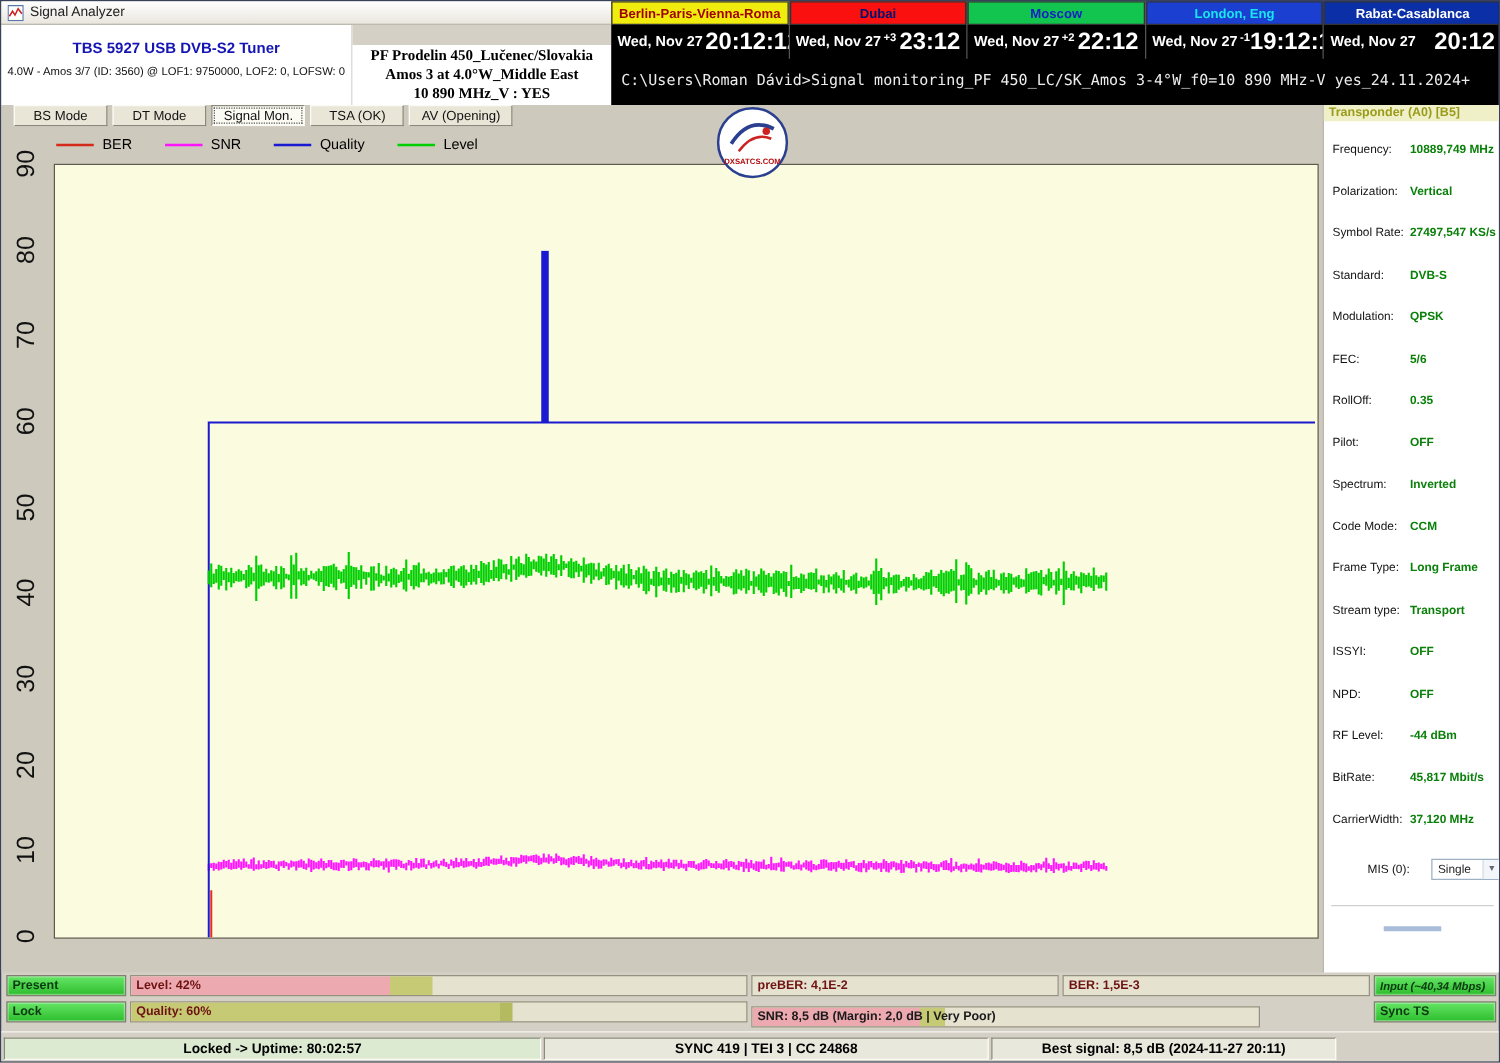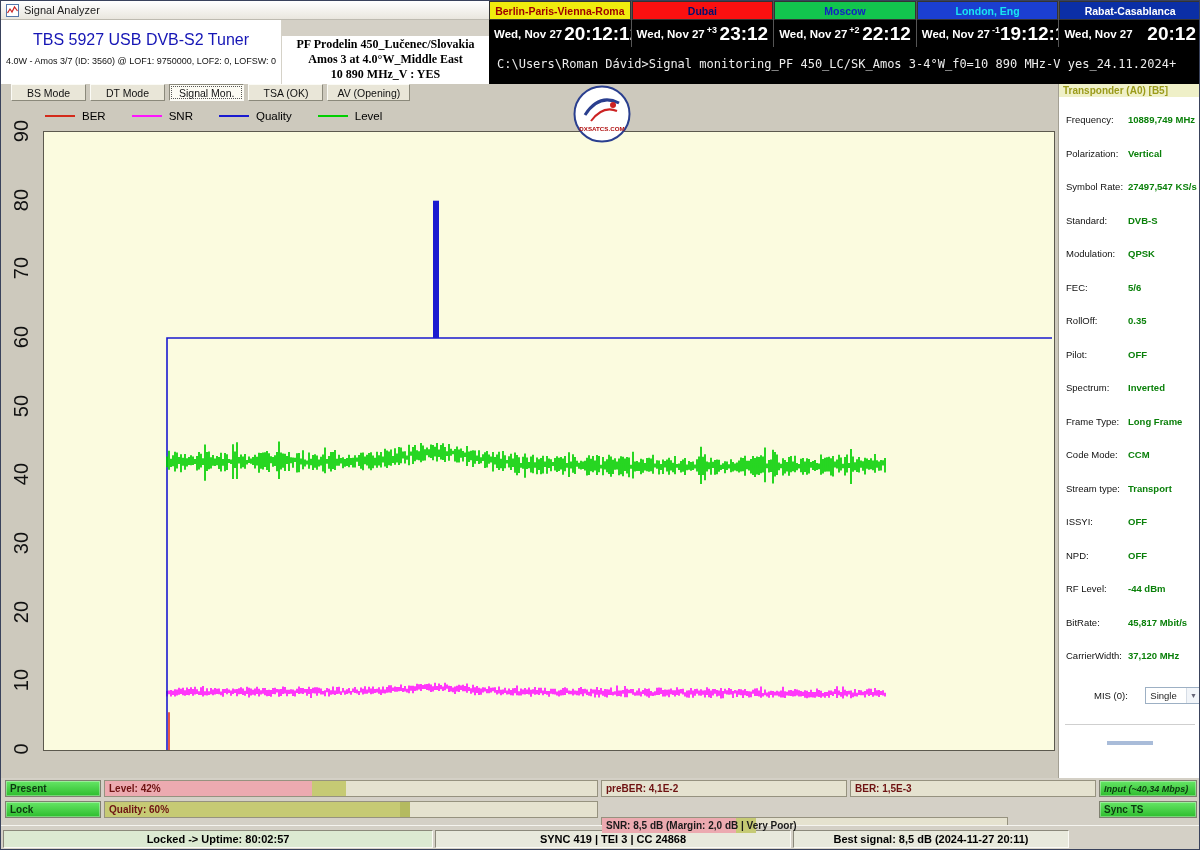--- a/index.html
+++ b/index.html
@@ -1,21 +1,21 @@
 <!DOCTYPE html>
 <html><head>
 <meta charset="utf-8">
 <style>
   html,body{margin:0;padding:0;background:#6b6b6b;}
   #app{position:relative;width:1200px;height:850px;background:#d4d0c6;font-family:"Liberation Sans",sans-serif;overflow:hidden;border:1px solid #39425c;box-sizing:border-box;}
   
   .titlebar{position:absolute;left:0;top:0;width:488px;height:19px;background:linear-gradient(#ffffff,#e9e6de);border-bottom:1px solid #bdbab0;display:flex;align-items:center;gap:5px;padding-left:5px;box-sizing:border-box;font-size:11px;color:#222;}
   
   .tuner-panel{position:absolute;left:0;top:19px;width:281px;height:64px;background:#fff;border-right:1px solid #d5d2c8;box-sizing:border-box;text-align:center;padding-top:11px;}
-  .tuner-name{color:#1515b5;font-weight:normal;font-size:16px;}
+  .tuner-name{color:#1515b5;font-weight:bold;font-size:12px;}
   .tuner-config{font-size:9px;color:#111;margin-top:7px;white-space:nowrap;}
   .site-panel{position:absolute;left:281px;top:19px;width:207px;height:64px;background:#fff;box-sizing:border-box;text-align:center;font-family:"Liberation Serif",serif;font-weight:bold;font-size:12px;line-height:15px;padding-top:1px;color:#000;margin-top:16px;}
   
   .console-block{position:absolute;left:488px;top:0;width:712px;height:83px;background:#000;}
   .clock-cols{display:flex;height:46px;}
   .clock-col{flex:1;display:flex;flex-direction:column;border-right:1px solid #555;min-width:0;}
   .clock-col:last-child{border-right:none;}
   .clock-head{height:19px;display:flex;align-items:center;justify-content:center;font-size:10.5px;font-weight:bold;white-space:nowrap;overflow:hidden;border:1px solid #333;box-sizing:border-box;}
   .clock-time{flex:1;display:flex;align-items:center;color:#fff;padding:0 5px;white-space:nowrap;overflow:hidden;}
   .cdate{font-size:11.5px;font-weight:bold;}
@@ -225,26 +225,26 @@
         </div>
         <div class="tp-row">
           <span class="tp-label">Pilot:</span>
           <span class="tp-value">OFF</span>
         </div>
         <div class="tp-row">
           <span class="tp-label">Spectrum:</span>
           <span class="tp-value">Inverted</span>
         </div>
         <div class="tp-row">
+          <span class="tp-label">Code Mode:</span>
+          <span class="tp-value">CCM</span>
+        </div>
+        <div class="tp-row">
           <span class="tp-label">Frame Type:</span>
           <span class="tp-value">Long Frame</span>
-        </div>
-        <div class="tp-row">
-          <span class="tp-label">Code Mode:</span>
-          <span class="tp-value">CCM</span>
         </div>
         <div class="tp-row">
           <span class="tp-label">Stream type:</span>
           <span class="tp-value">Transport</span>
         </div>
         <div class="tp-row">
           <span class="tp-label">ISSYI:</span>
           <span class="tp-value">OFF</span>
         </div>
         <div class="tp-row">
@@ -288,21 +288,21 @@
     <span class="lbl">BER: 1,5E-3</span>
   </div>
   <div class="green-box" style="left:1098px;top:779px;width:98px;font-size:9px;font-style:italic;">Input (~40,34 Mbps)</div>
 
   <div class="green-box" style="left:4px;top:800px;width:96px;">Lock</div>
   <div class="bar" style="left:103px;top:800px;width:494px;text-align:right;">
     <div class="fill olive" style="width: 60%;"></div>
     <div class="peak olive2" style="left: 60%; width: 2%;"></div>
     <span class="lbl">Quality: 60%</span>
   </div>
-  <div class="bar" style="left:600px;top:804px;width:407px;margin-top:12px;">
+  <div class="bar" style="left:600px;top:804px;width:407px;">
     <div class="fill pink" style="width: 33%;"></div>
     <div class="peak olive" style="left: 33%; width: 5%;"></div>
     <span class="lbl dark">SNR: 8,5 dB (Margin: 2,0 dB | Very Poor)</span>
   </div>
   <div class="green-box" style="left:1098px;top:800px;width:98px;">Sync TS</div>
 
   <div class="statusbar">
     <div class="sb-panel" style="left:2px;width:430px;background:#dcead2;">Locked -&gt; Uptime: 80:02:57</div>
     <div class="sb-panel" style="left:434px;width:356px;">SYNC 419 | TEI 3 | CC 24868</div>
     <div class="sb-panel" style="left:792px;width:276px;">Best signal: 8,5 dB (2024-11-27 20:11)</div>

